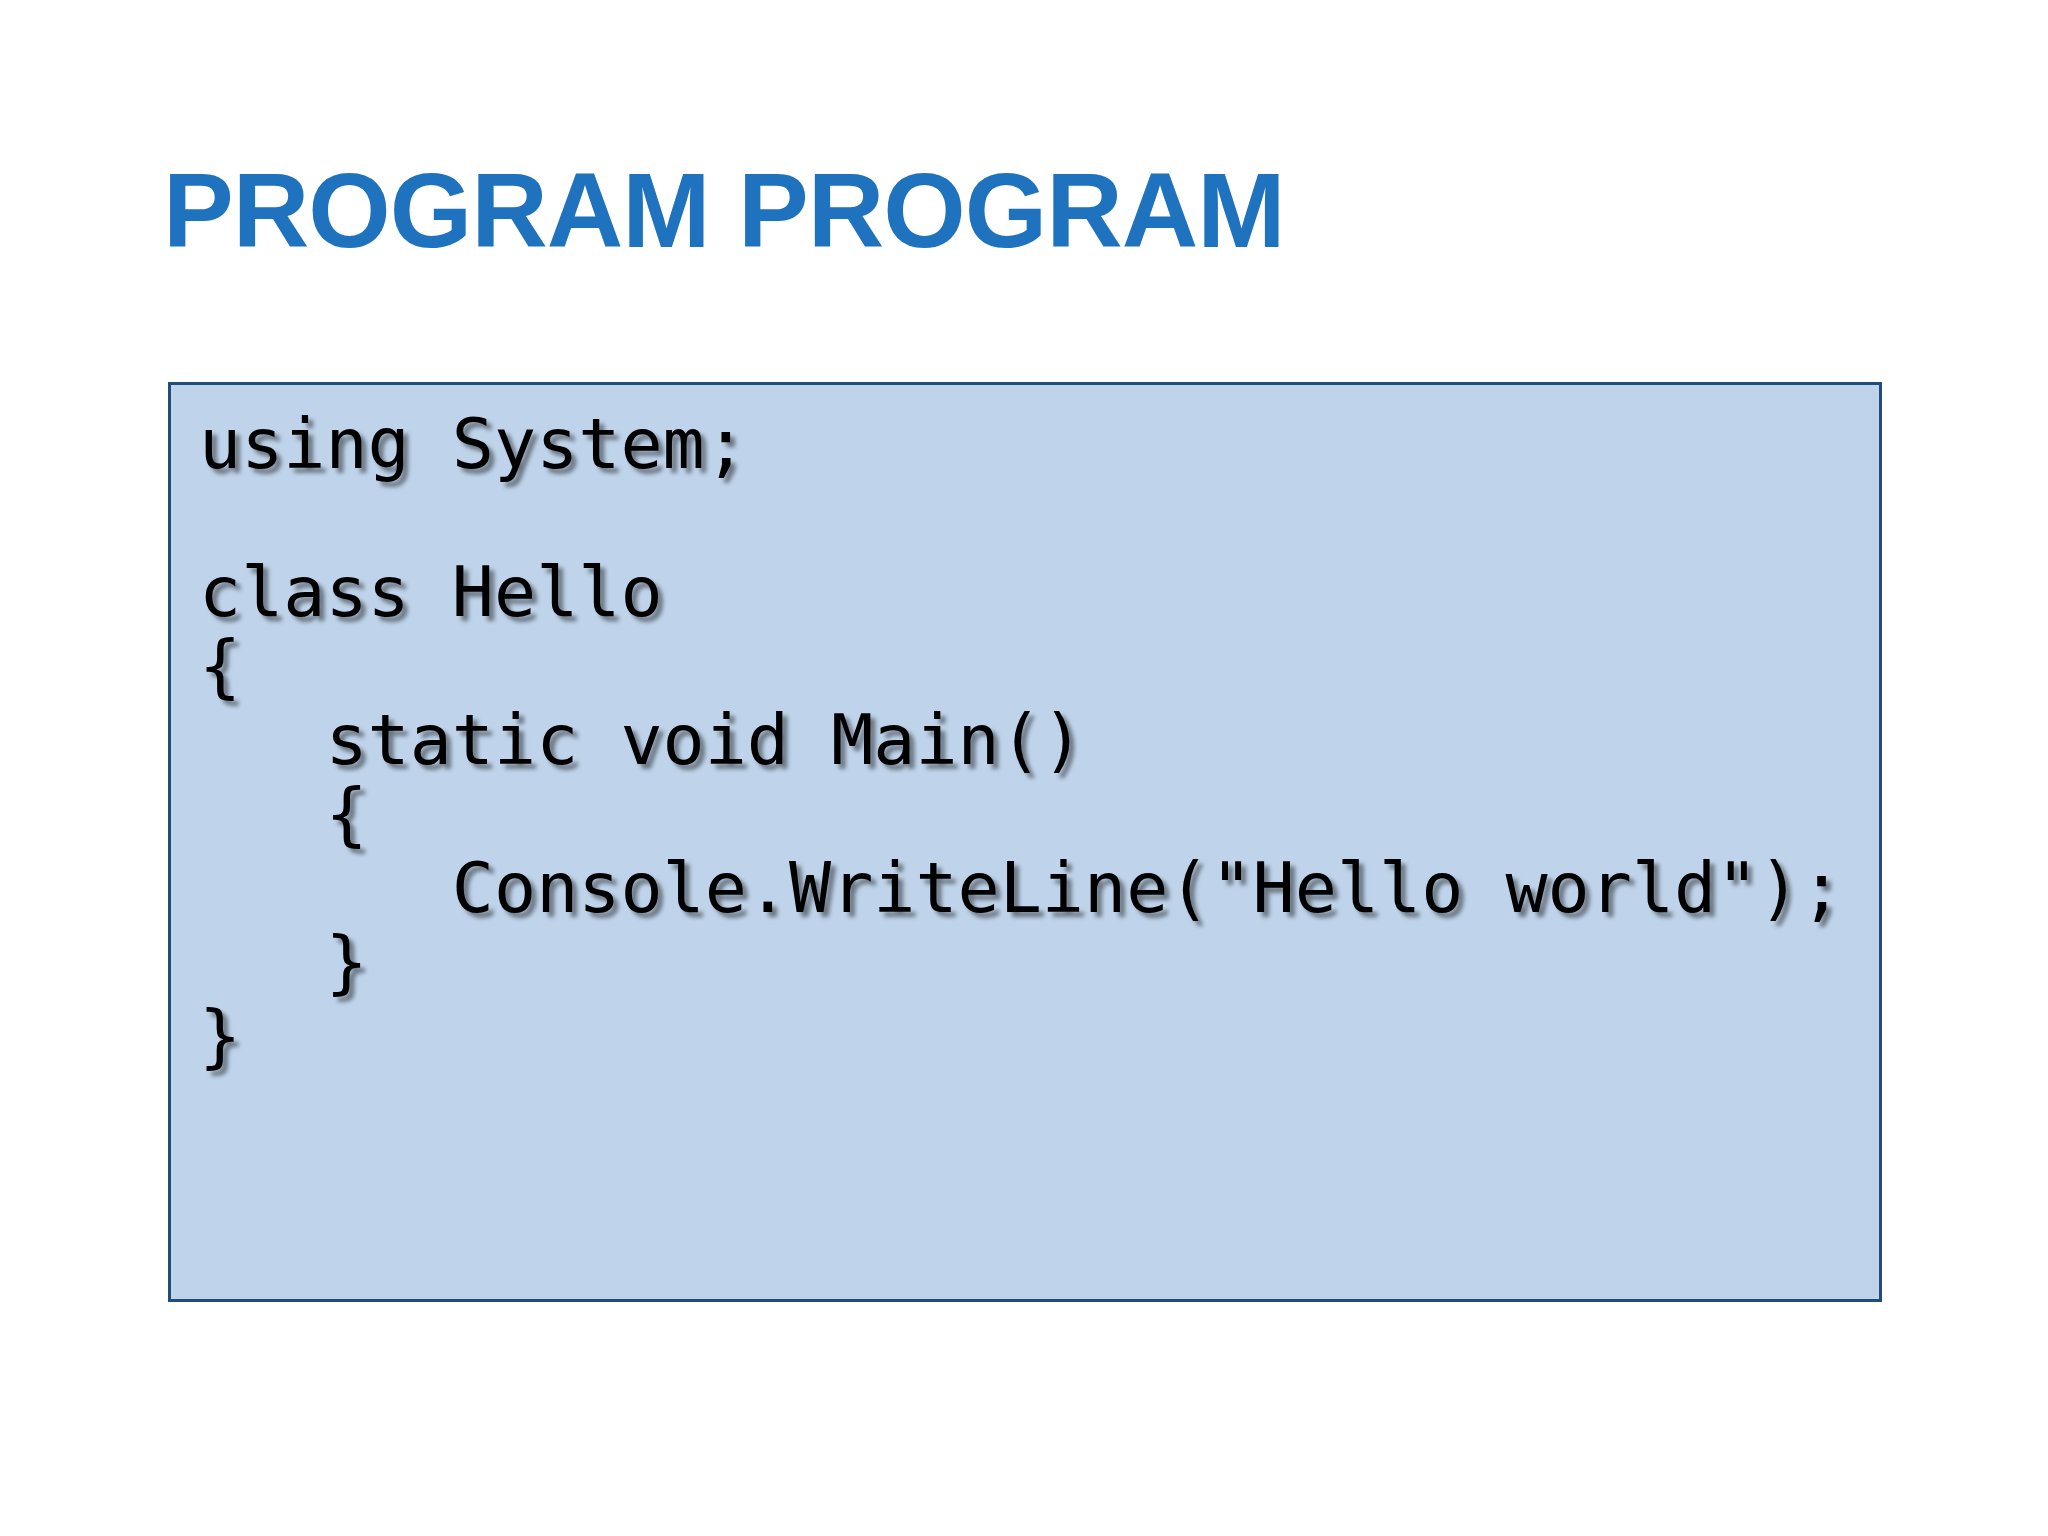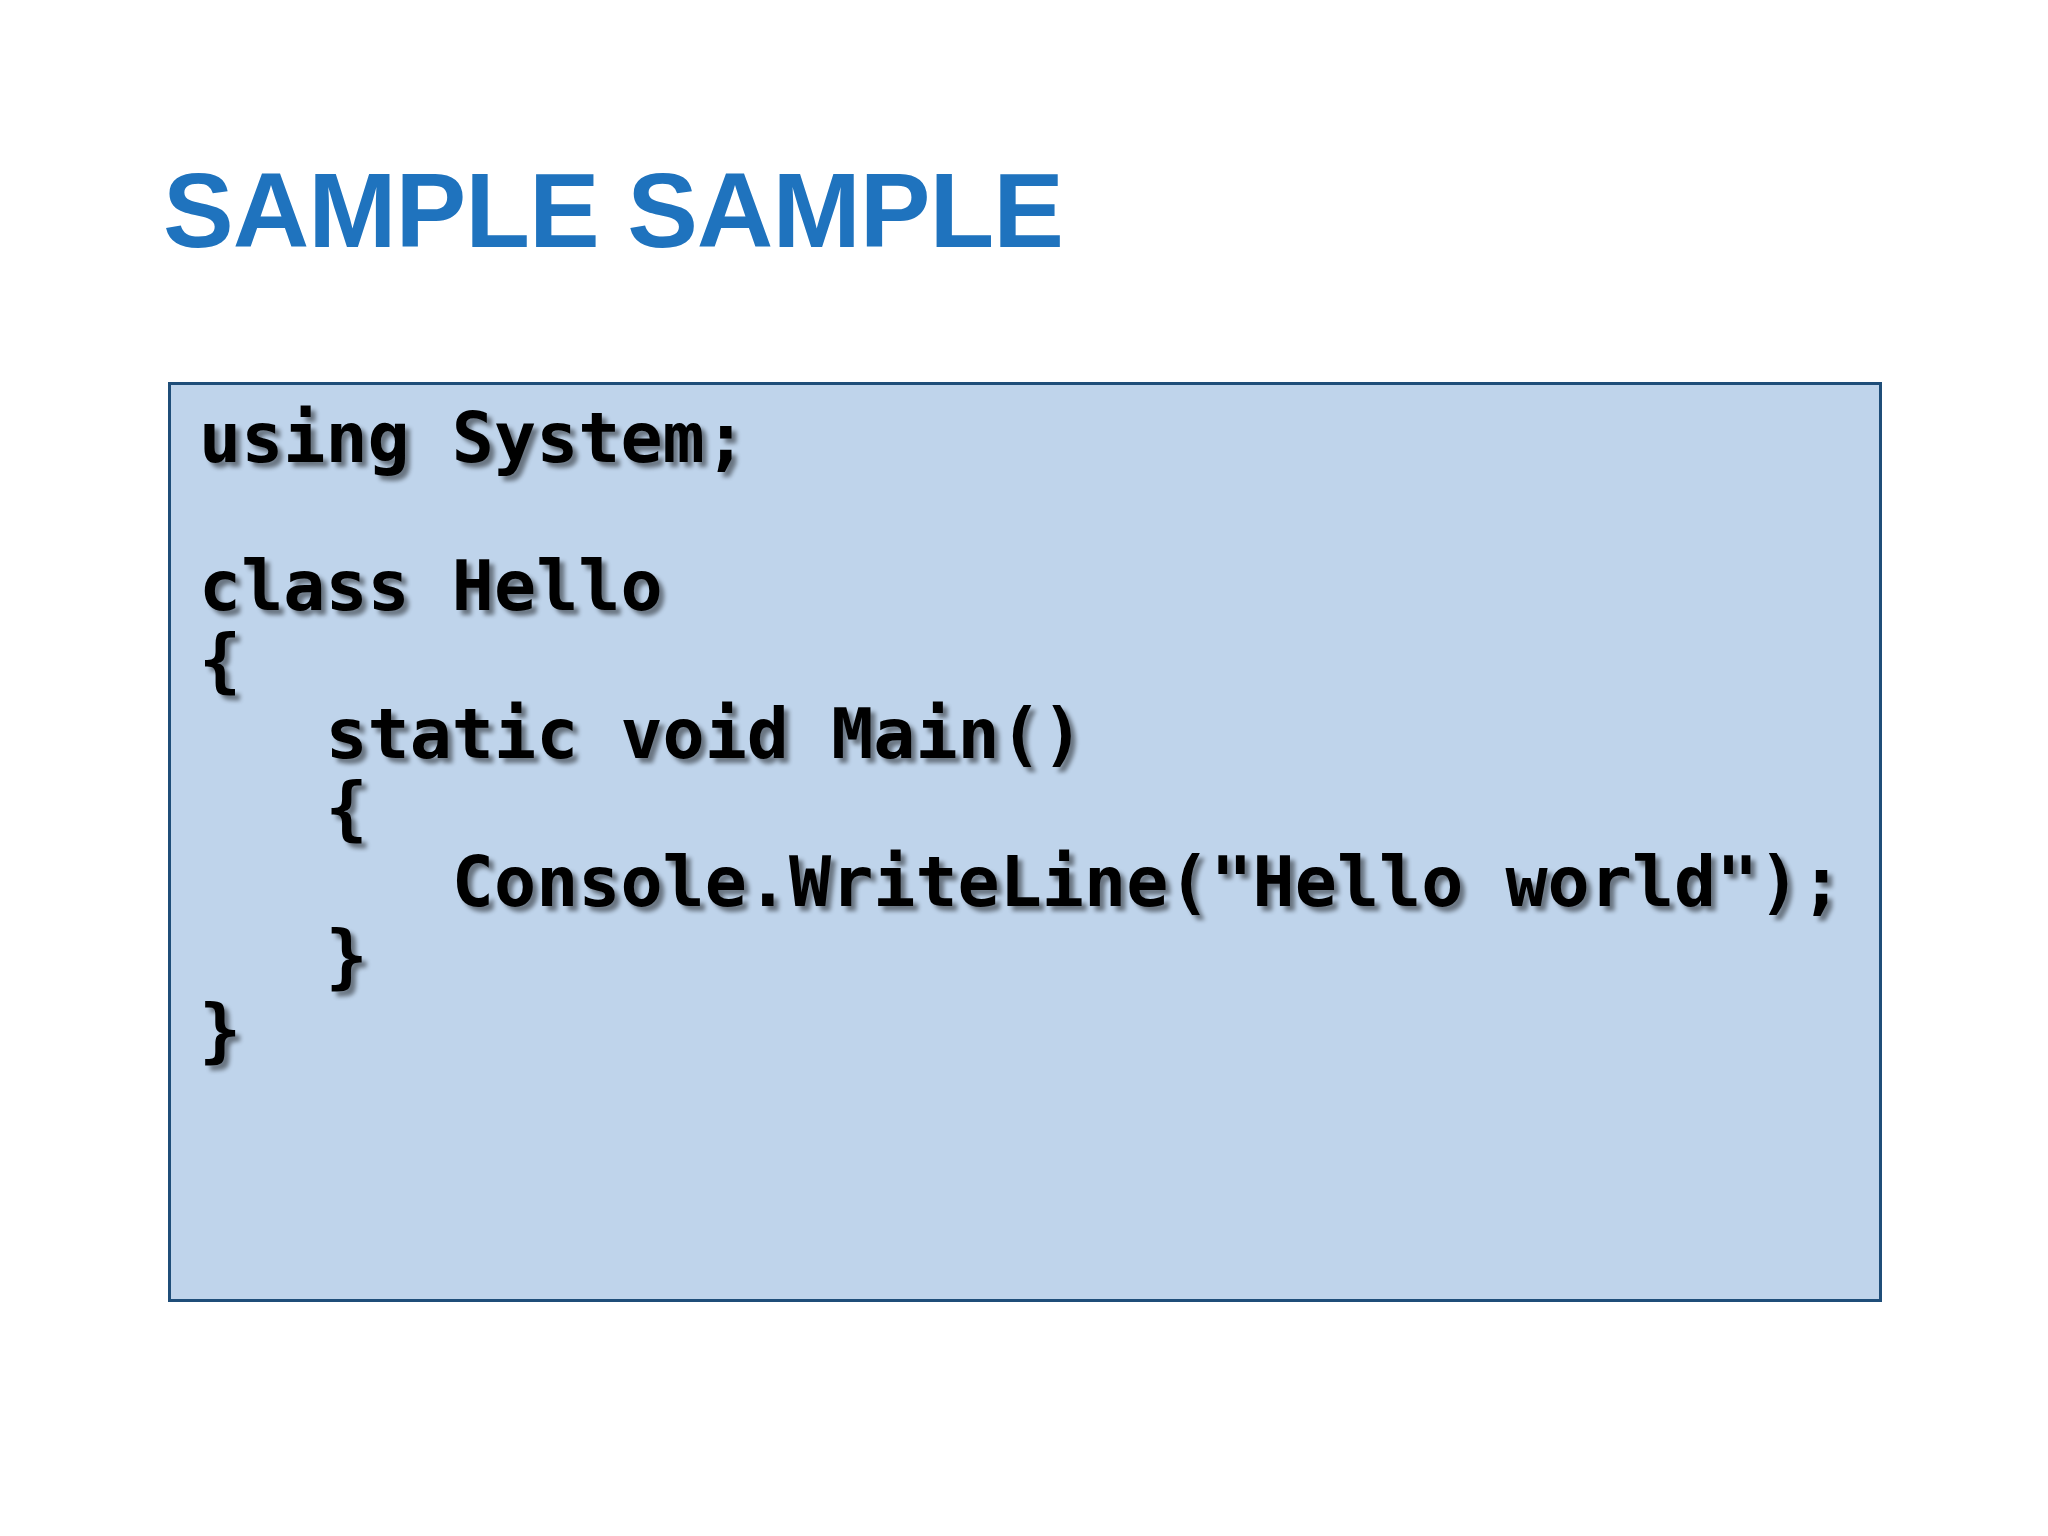--- a/index.html
+++ b/index.html
@@ -49,45 +49,45 @@
     border: 3px solid #1F4E79;
   }
 
   .code-block {
     position: absolute;
     left: 0;
     top: 0;
     width: 100%;
     height: 100%;
     box-sizing: border-box;
-    padding: 16px 0 0 28px;
+    padding: 22px 0 0 28px;
     margin: 0;
     font-family: "DejaVu Sans Mono", monospace;
     font-size: 70px;
     line-height: 74px;
-    font-weight: bold;
+    font-weight: normal;
     color: #000000;
     text-shadow: 5px 5px 4px rgba(0,0,0,0.45);
     white-space: pre;
     overflow: hidden;
   }
 
   .code-line {
     display: block;
     min-height: 74px;
   }
   .code-line.blank {
     color: transparent;
     text-shadow: none;
   }
 </style>
 </head>
 <body>
 
 <div class="slide">
 
-  <div class="slide-title">SAMPLE SAMPLE</div>
+  <div class="slide-title">PROGRAM PROGRAM</div>
 
   <div class="code-box">
     <pre class="code-block"><span class="code-line">using System;</span><span class="code-line blank"></span><span class="code-line">class Hello</span><span class="code-line">{</span><span class="code-line">   static void Main()</span><span class="code-line">   {</span><span class="code-line">      Console.WriteLine("Hello world");</span><span class="code-line">   }</span><span class="code-line">}</span></pre>
   </div>
 
 </div>
 
 </body></html>

